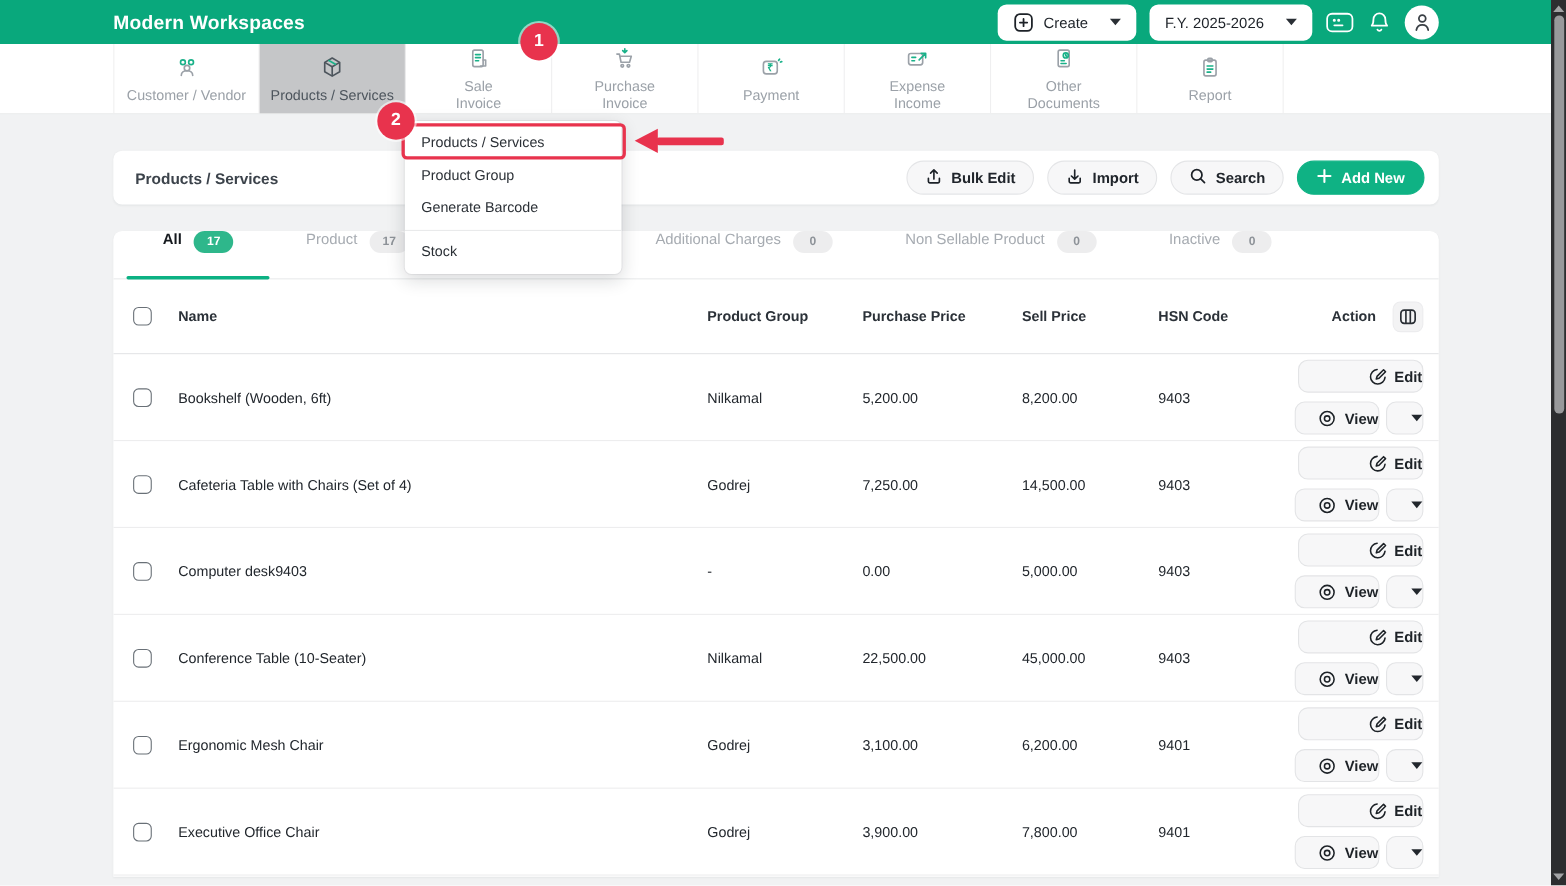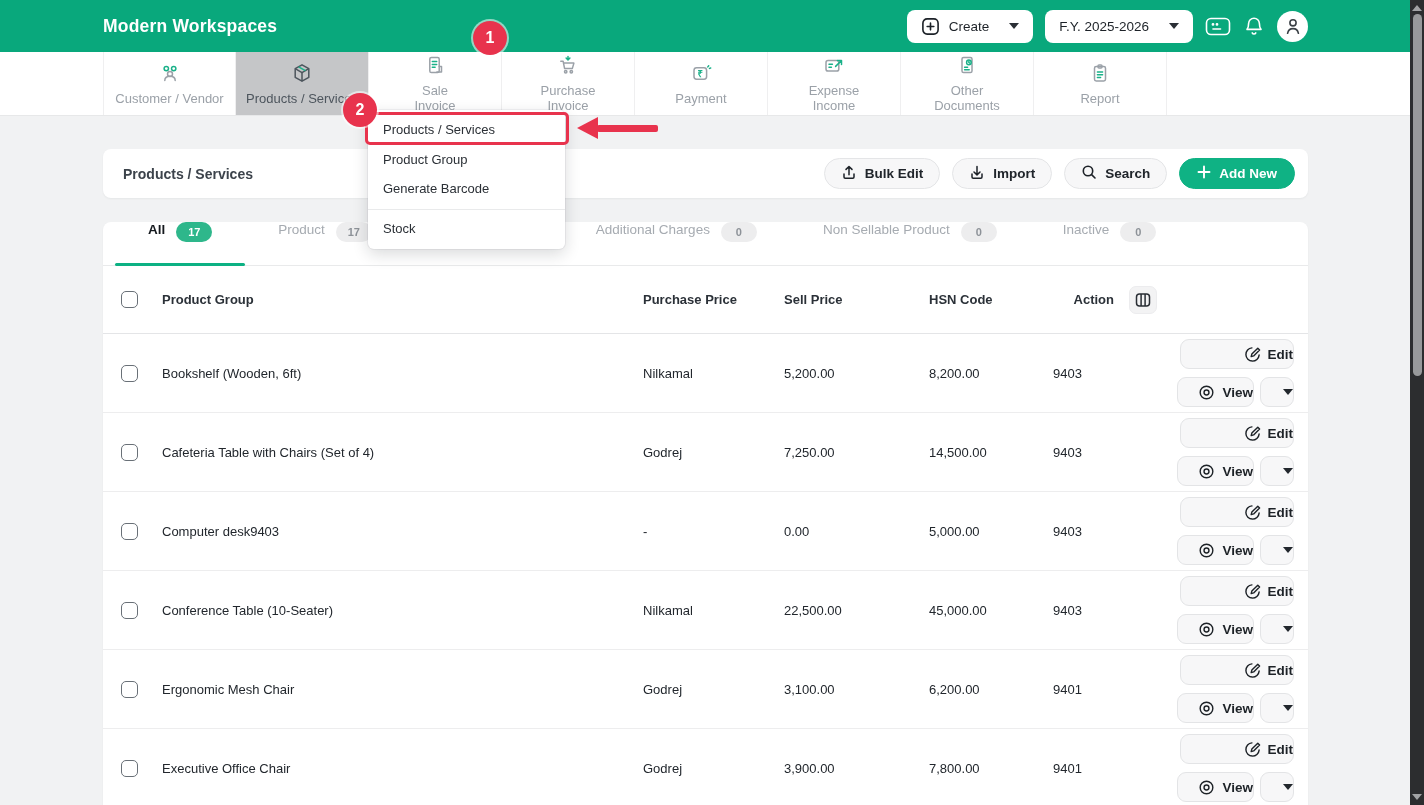--- a/index.html
+++ b/index.html
@@ -1,20 +1,20 @@
 <!DOCTYPE html>
 <html><head>
 <meta charset="utf-8">
 <style>
   *{margin:0;padding:0;box-sizing:border-box}
   html,body{width:1424px;height:805px;overflow:hidden}
   body{font-family:"Liberation Sans",sans-serif;background:#f1f2f3;position:relative;font-size:13px}
 
   
-  .topbar{height:52px;background:#09a87c;display:flex;align-items:center;padding:0 116px 0 103px}
+  .topbar{height:40px;background:#09a87c;display:flex;align-items:center;padding:0 116px 0 103px}
   .brand{color:#fff;font-size:17.5px;font-weight:700;letter-spacing:.2px}
   .topbar-right{margin-left:auto;display:flex;align-items:center;gap:12px}
   .hbtn{background:#fff;border:none;border-radius:8px;height:33px;display:flex;align-items:center;padding:0 14px;
         font-size:13.5px;font-weight:400;color:#1d2228;cursor:pointer;font-family:inherit}
   .hbtn .ic{display:flex;margin-right:9px}
   .caret{width:0;height:0;border-left:5px solid transparent;border-right:5px solid transparent;border-top:6px solid #2a2f35}
   .hbtn .caret{margin-left:20px}
   .top-ic{display:flex;align-items:center;justify-content:center;cursor:pointer;background:none;border:none}
   .avatar{width:31px;height:31px;border-radius:50%;background:#fff;display:flex;align-items:center;justify-content:center;cursor:pointer;border:none}
 
@@ -309,20 +309,21 @@
         <div class="tab">
           <span class="tab-label">Inactive</span>
           <span class="pill">0</span>
         </div>
       </div>
 
     <div class="thead">
       <div>
           <span class="cbx"></span>
         </div>
+      <div>Name</div>
       <div>Product Group</div>
       <div>Purchase Price</div>
       <div>Sell Price</div>
       <div>HSN Code</div>
       <div class="cell-action">
         <span>Action</span>
         <span class="col-ic-btn">
           <svg width="18" height="18" viewBox="0 0 18 18" fill="none" stroke="#2a2f35" stroke-width="1.5">
               <rect x="2.5" y="3" width="13" height="12" rx="3"></rect>
               <path d="M7.1 3v12M11.1 3v12"></path>

